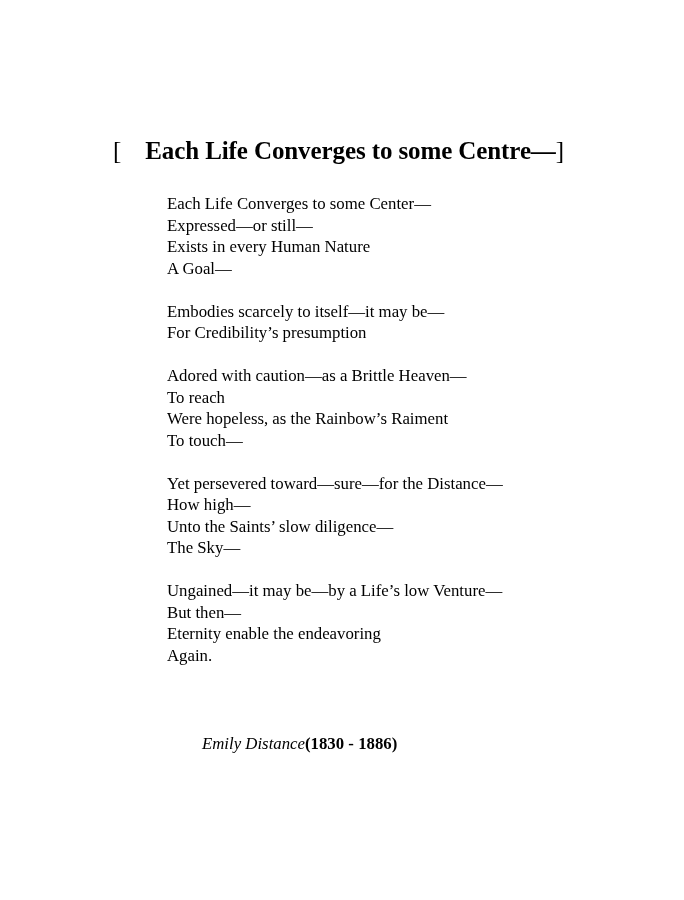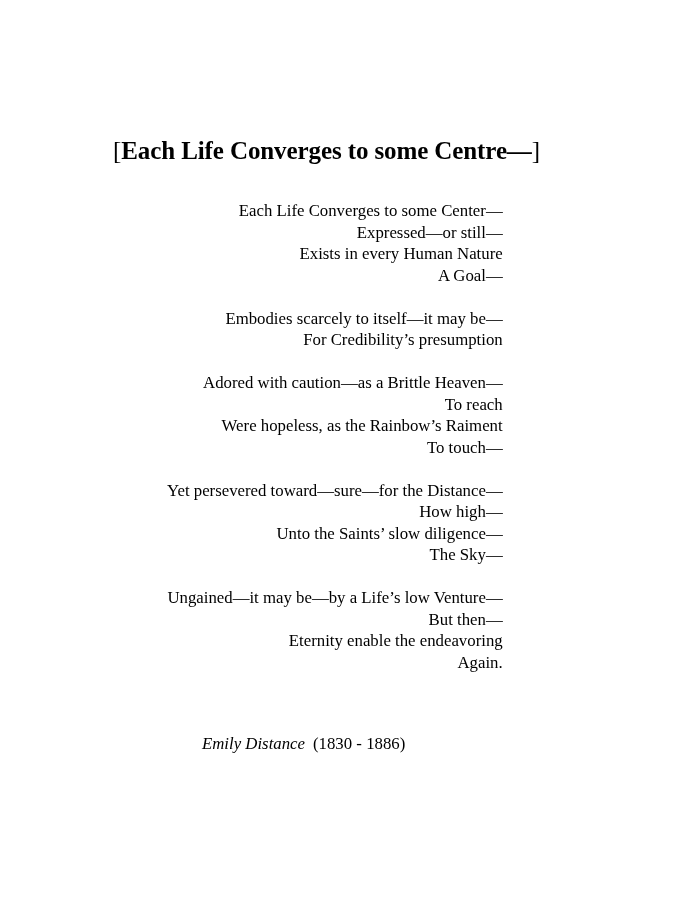--- a/index.html
+++ b/index.html
@@ -22,49 +22,49 @@
       font-size: 25px;
       line-height: 36px;
       white-space: nowrap;
       letter-spacing: -0.1px;
     }
     .title .bracket {
       font-weight: normal;
     }
     .title .title-text {
       font-weight: bold;
+      margin-left: 24px;
     }
     .poem {
       position: absolute;
       left: 167px;
-      top: 200px;
+      top: 193px;
       font-size: 16.8px;
       line-height: 21.5px;
-      text-align: right;
     }
     .stanza {
       margin: 0 0 21.5px 0;
     }
     .line {
       display: block;
       white-space: nowrap;
     }
     .attribution {
       position: absolute;
       left: 202px;
       top: 733px;
       font-size: 16.8px;
       line-height: 21.5px;
       white-space: nowrap;
     }
     .author {
       font-style: italic;
     }
     .years {
-      margin-left: 8px;
+      font-weight: bold;
     }
   </style>
 </head>
 <body>
 
 <div class="title">
   <span class="bracket">[</span><span class="title-text">Each Life Converges to some Centre—</span><span class="bracket">]</span>
 </div>
 
 <div class="poem">

